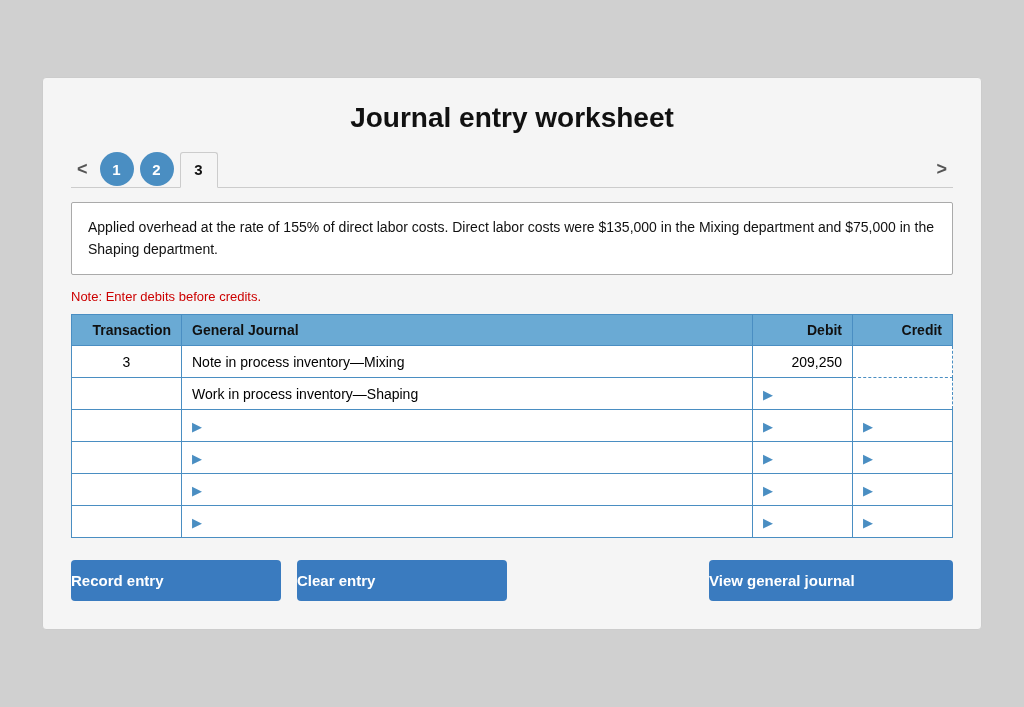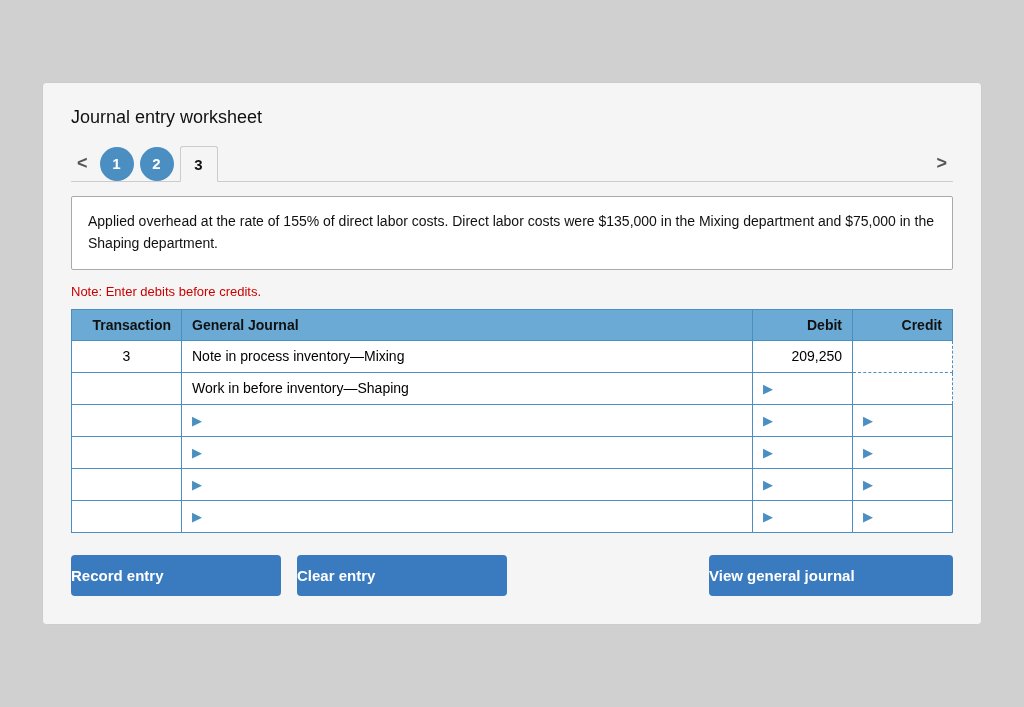--- a/index.html
+++ b/index.html
@@ -14,24 +14,25 @@
       width: 1024px;
     }
     .container {
       background: #f5f5f5;
       border: 1px solid #ccc;
       border-radius: 4px;
       width: 940px;
       padding: 24px 28px 28px 28px;
     }
     .page-title {
-      font-size: 18px;
-      font-weight: normal;
+      font-size: 28px;
+      font-weight: bold;
       margin-bottom: 18px;
       color: #111;
+      text-align: center;
     }
     .tabs-row {
       display: flex;
       align-items: center;
       margin-bottom: 0;
       gap: 6px;
     }
     .nav-arrow {
       font-size: 18px;
       color: #555;
@@ -180,21 +181,21 @@
 
       <tr>
         <td class="center">3</td>
         <td>Note in process inventory—Mixing</td>
         <td class="right">209,250</td>
         <td class="credit-dashed"></td>
       </tr>
 
       <tr>
         <td class="center"></td>
-        <td>Work in before inventory—Shaping</td>
+        <td>Work in process inventory—Shaping</td>
         <td><span class="arrow-indicator">▶</span></td>
         <td class="credit-dashed"></td>
       </tr>
 
       <tr>
         <td class="center"></td>
         <td><span class="arrow-indicator">▶</span></td>
         <td><span class="arrow-indicator">▶</span></td>
         <td><span class="arrow-indicator">▶</span></td>
       </tr>

